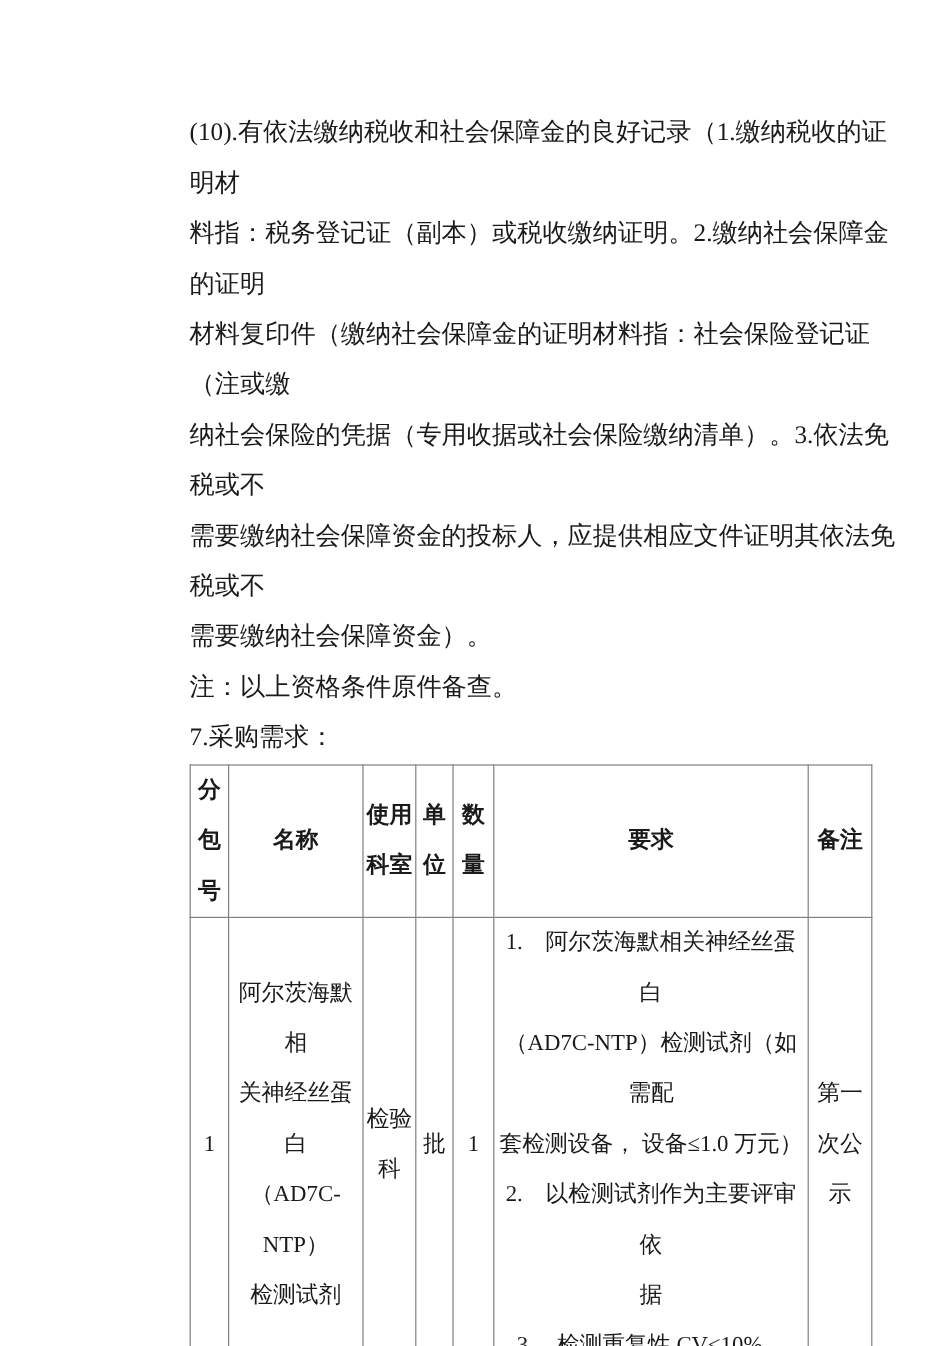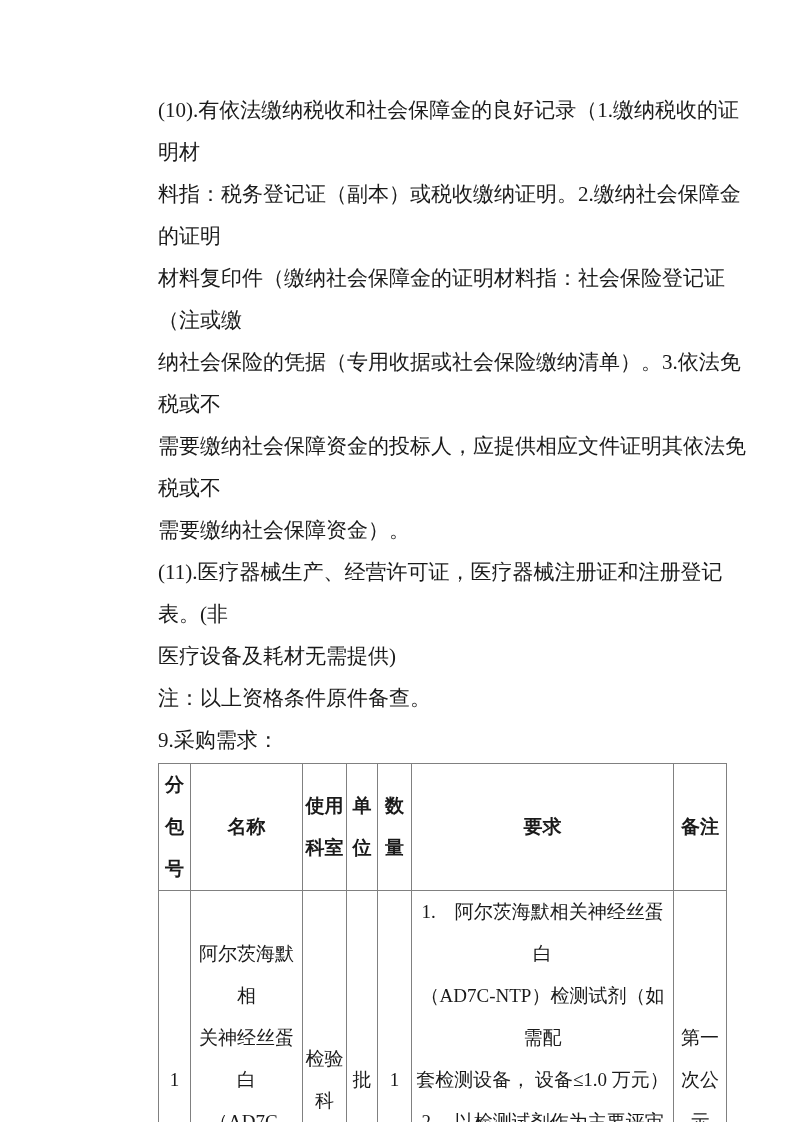--- a/index.html
+++ b/index.html
@@ -71,24 +71,22 @@
 
 <div class="page">
   <div class="content">
 
     <p class="para">(10).有依法缴纳税收和社会保障金的良好记录（1.缴纳税收的证明材
 料指：税务登记证（副本）或税收缴纳证明。2.缴纳社会保障金的证明
 材料复印件（缴纳社会保障金的证明材料指：社会保险登记证（注或缴
 纳社会保险的凭据（专用收据或社会保险缴纳清单）。3.依法免税或不
 需要缴纳社会保障资金的投标人，应提供相应文件证明其依法免税或不
 需要缴纳社会保障资金）。</p>
-    <p class="para">(11).医疗器械生产、经营许可证，医疗器械注册证和注册登记表。(非
-医疗设备及耗材无需提供)</p>
     <p class="para bold">注：以上资格条件原件备查。</p>
-    <p class="para bold">9.采购需求：</p>
+    <p class="para bold">7.采购需求：</p>
 
     <table class="req-table">
       <colgroup>
         <col style="width:32px">
         <col style="width:112px">
         <col style="width:44px">
         <col style="width:31px">
         <col style="width:34px">
         <col style="width:262px">
         <col style="width:53px">

